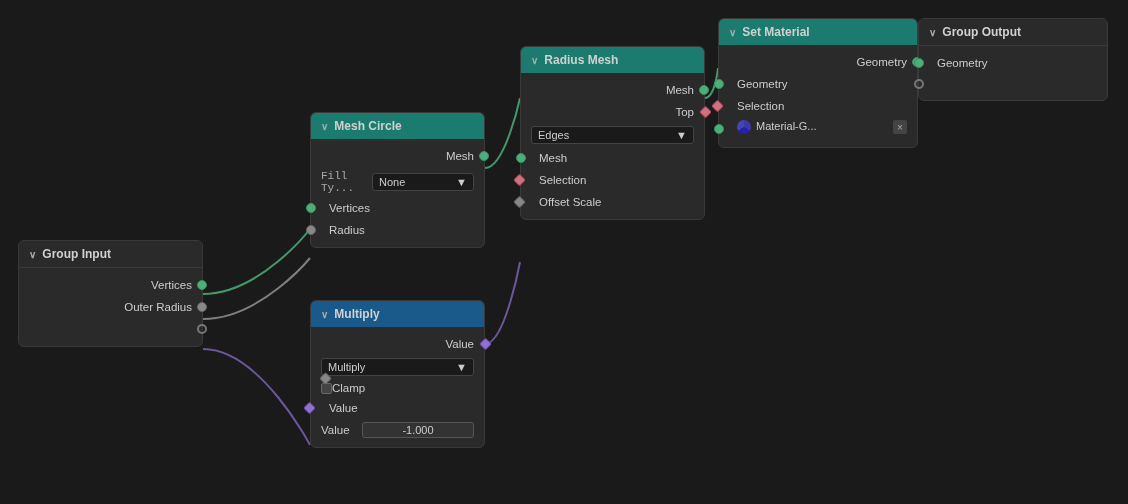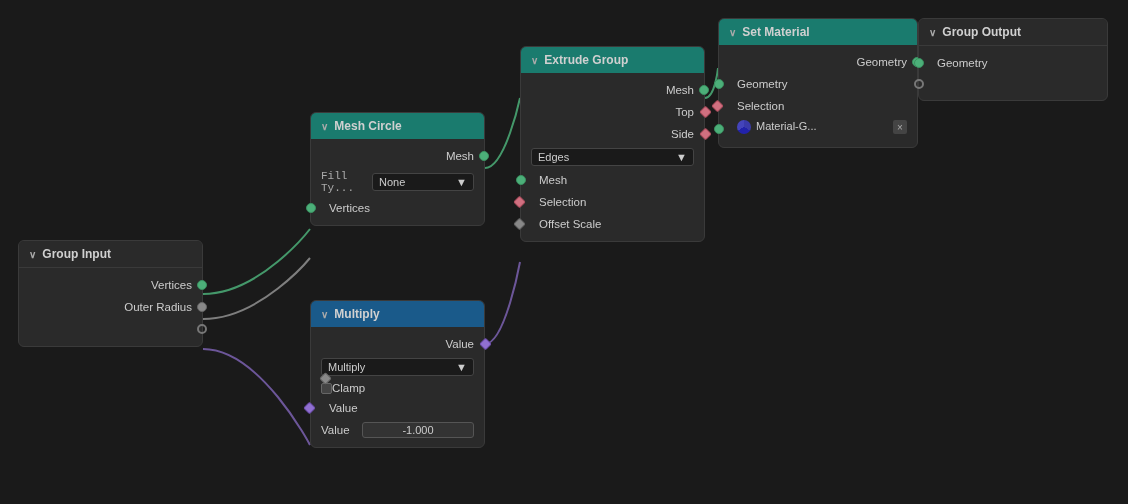--- a/index.html
+++ b/index.html
@@ -303,20 +303,24 @@
       <span class="field-label">Fill Ty...</span>
       <div class="dropdown-field">
         <span>None</span>
         <span>▼</span>
       </div>
     </div>
     <div class="node-row input">
       <div class="socket green left"></div>
       <span class="row-label" style="margin-left:8px;">Vertices</span>
     </div>
+    <div class="node-row input">
+      <div class="socket grey left"></div>
+      <span class="row-label" style="margin-left:8px;">Radius</span>
+    </div>
   </div>
 </div>
 
 <div class="node" id="node-multiply">
   <div class="node-header header-blue">
     <span class="chevron">∨</span>
     <span>Multiply</span>
   </div>
   <div class="node-body">
     <div class="node-row output">
@@ -341,33 +345,29 @@
       <div class="socket diamond grey" style="width:9px;height:9px;border-radius:2px;transform:rotate(45deg);background:#888;flex-shrink:0;margin-right:4px;"></div>
       <span class="row-label" style="min-width:35px;">Value</span>
       <div class="input-field">-1.000</div>
     </div>
   </div>
 </div>
 
 <div class="node" id="node-extrude-mesh">
   <div class="node-header header-teal">
     <span class="chevron">∨</span>
-    <span>Extrude Group</span>
+    <span>Radius Mesh</span>
   </div>
   <div class="node-body">
     <div class="node-row output">
       <span class="row-label">Mesh</span>
       <div class="socket green right"></div>
     </div>
     <div class="node-row output">
       <span class="row-label">Top</span>
-      <div class="socket diamond pink right" style="right:-6px;background:#d07080;"></div>
-    </div>
-    <div class="node-row output">
-      <span class="row-label">Side</span>
       <div class="socket diamond pink right" style="right:-6px;background:#d07080;"></div>
     </div>
 
     <div class="field-row">
       <div class="dropdown-field" style="width:100%;gap:48px;">
         <span>Edges</span>
         <span>▼</span>
       </div>
     </div>
     <div class="node-row input">

